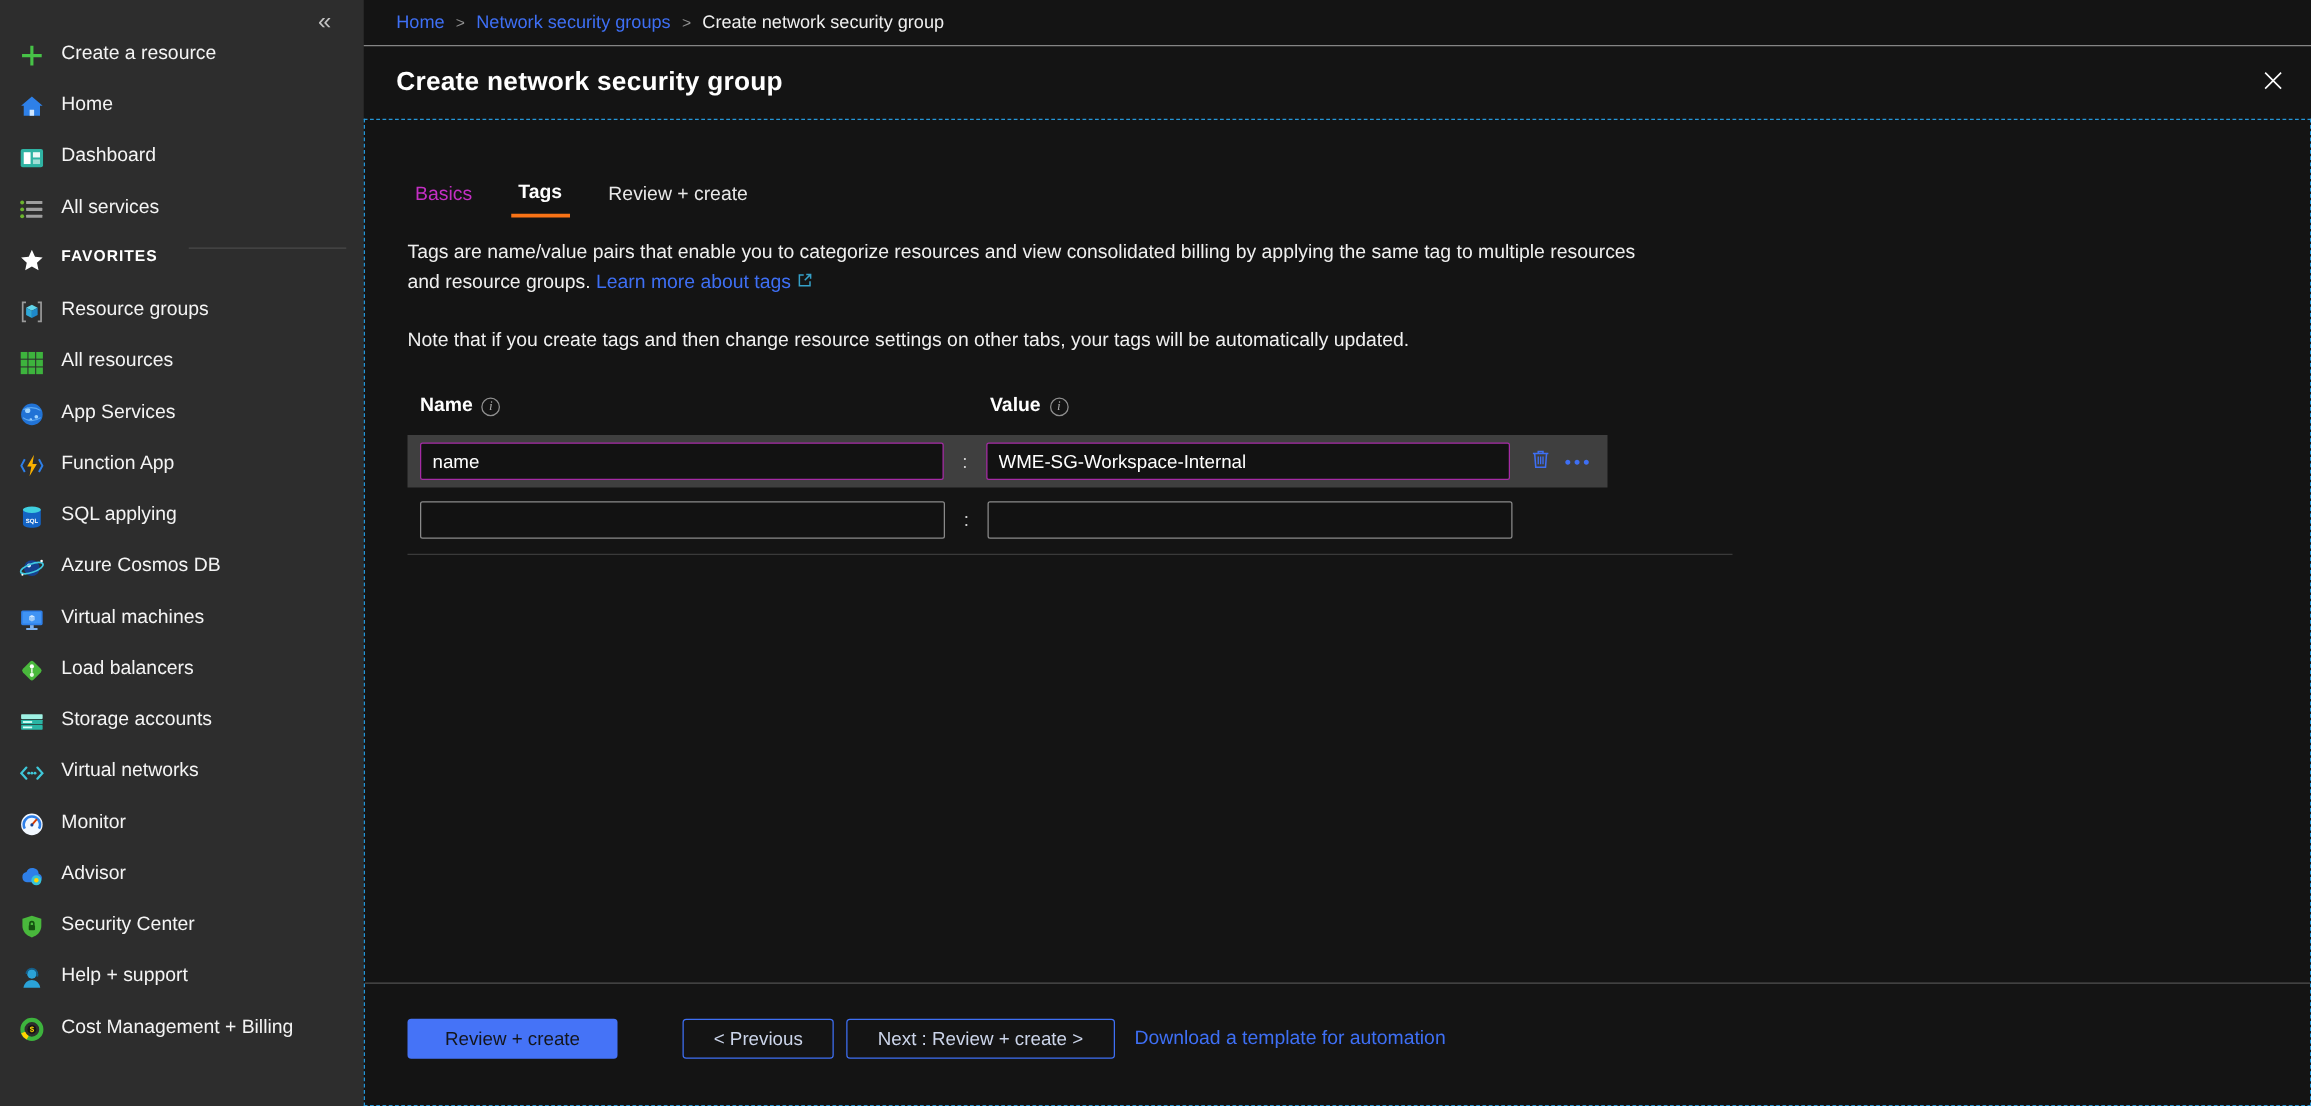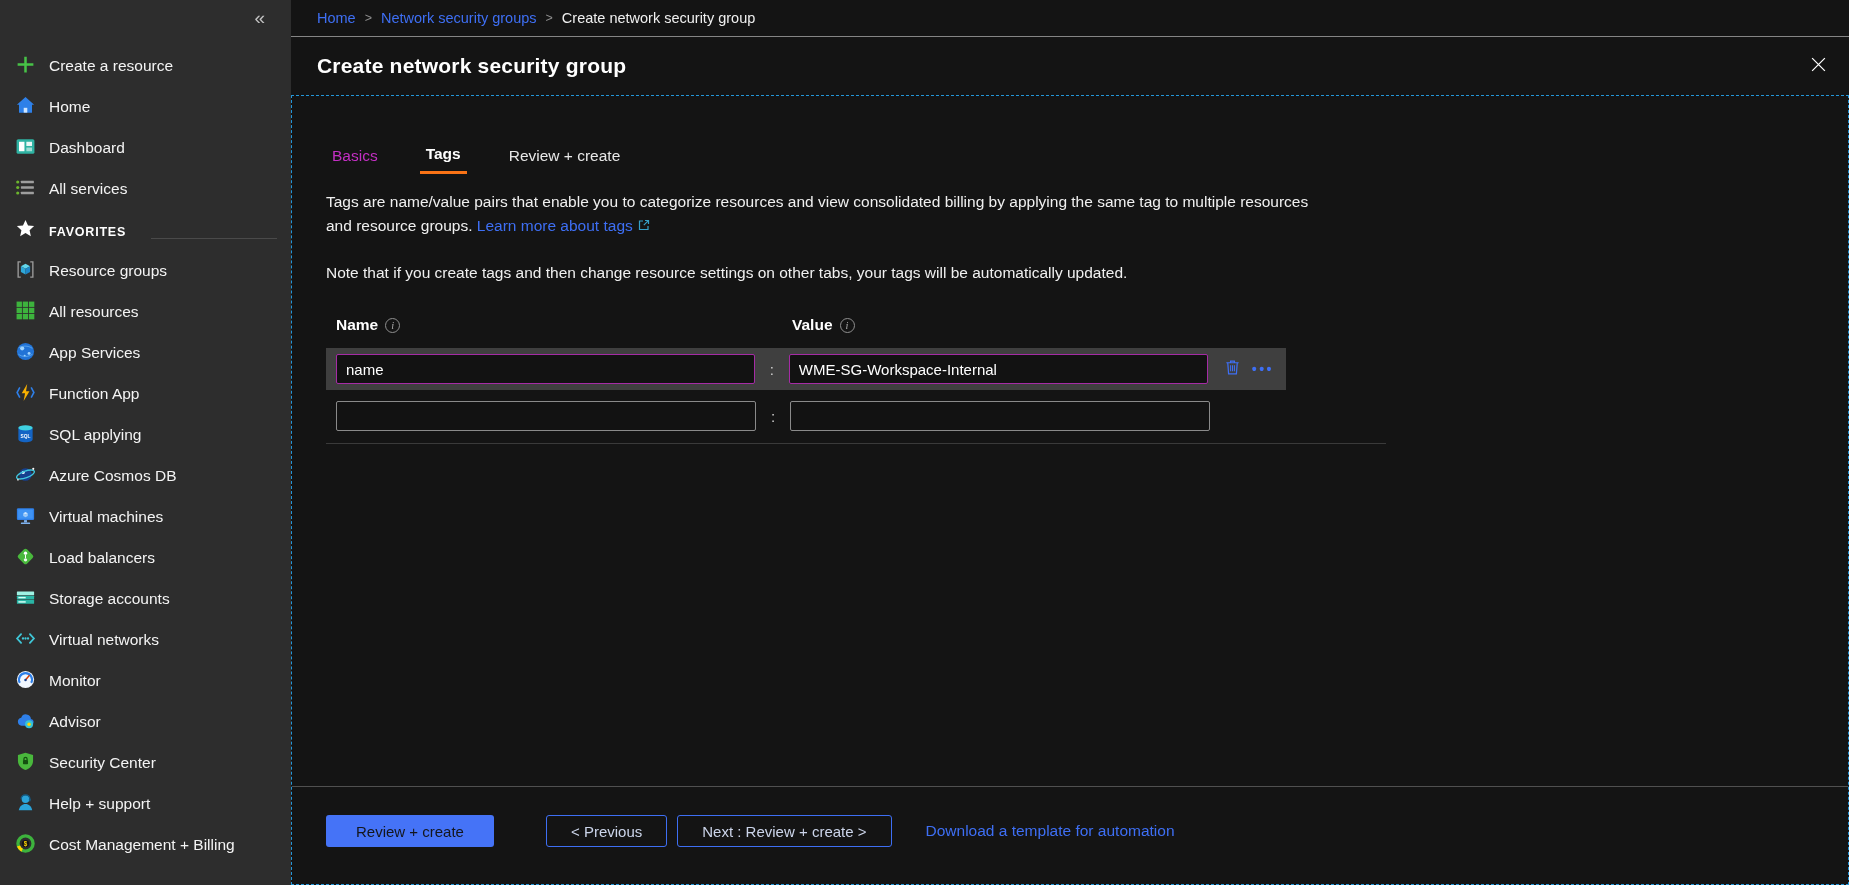--- a/index.html
+++ b/index.html
@@ -4,21 +4,21 @@
 <style>
   html,body{margin:0;padding:0;background:#141414;overflow:hidden;}
   *{box-sizing:border-box;}
   .app{width:1849px;height:885px;display:flex;background:#141414;
        font-family:"Liberation Sans",sans-serif;-webkit-font-smoothing:antialiased;}
 
   
   .sidebar{width:291px;background:#2d2d2d;flex-shrink:0;overflow:hidden;}
   .collapse-row{height:34px;display:flex;justify-content:flex-end;align-items:center;padding-right:20px;}
   .collapse-btn{color:#c2c2c2;font-size:19px;line-height:1;cursor:pointer;background:none;border:none;font-family:inherit;}
-  .side-item{height:41px;display:flex;align-items:flex-end;padding-left:15px;gap:13px;
+  .side-item{height:41px;display:flex;align-items:flex-start;padding-left:15px;gap:13px;
              color:#f4f4f4;font-size:15.5px;cursor:pointer;white-space:nowrap;}
   .side-icon{width:21px;height:21px;display:flex;align-items:center;justify-content:center;flex-shrink:0;}
   .side-icon svg{width:21px;height:21px;display:block;}
   .side-header{cursor:default;}
   .side-header .side-label{font-size:12.5px;font-weight:bold;letter-spacing:.8px;color:#fff;}
   .side-divider{flex:1;height:1px;background:#4a4a4a;margin:0 14px 0 12px;}
 
   
   .main{flex:1;display:flex;flex-direction:column;min-width:0;}
   .breadcrumb-bar{height:37px;display:flex;align-items:center;padding-left:26px;
@@ -28,21 +28,21 @@
   .crumb-sep{color:#8f8f8f;font-size:12.5px;}
 
   .title-bar{height:58px;display:flex;align-items:center;justify-content:space-between;
              padding:0 16px 0 26px;flex-shrink:0;}
   .page-title{color:#fff;font-size:21px;font-weight:600;letter-spacing:.2px;}
   .close-btn{background:none;border:none;cursor:pointer;padding:6px;display:flex;}
 
   .panel{flex:1;border:1px dashed #2496d8;display:flex;flex-direction:column;min-height:0;}
   .panel-body{flex:1;padding:48px 0 0 34px;min-height:0;}
 
-  .tabs{display:flex;gap:36px;font-size:15.5px;}
+  .tabs{display:flex;gap:25px;font-size:15.5px;}
   .tab{padding-bottom:8px;cursor:pointer;background:none;border:none;font-family:inherit;font-size:15.5px;}
   .tab-visited{color:#c42fc4;}
   .tab-active{color:#fff;font-weight:700;border-bottom:3px solid #f97316;}
   .tab-default{color:#e8e8e8;}
 
   .intro{margin-top:16px;max-width:985px;color:#f0f0f0;font-size:15.5px;line-height:1.55;}
   .learn-link{color:#3e6ff4;cursor:pointer;white-space:nowrap;}
   .ext-icon{display:inline-block;vertical-align:-1px;margin-left:4px;}
   .note{margin-top:22px;max-width:1010px;color:#f0f0f0;font-size:15.5px;line-height:1.5;}
 
@@ -67,21 +67,21 @@
   .table-bottom-line{width:1060px;height:1px;background:#3a3a3a;margin-top:6px;}
 
   
   .footer{border-top:1px solid #505050;height:98px;padding:28px 0 0 34px;flex-shrink:0;}
   .footer-row{display:flex;align-items:center;}
   .btn{height:32px;font-size:15px;border-radius:3px;display:inline-flex;align-items:center;
        justify-content:center;cursor:pointer;font-family:inherit;}
   .btn-primary{background:#4573f7;color:#14161c;border:none;padding:0 30px;margin-right:52px;}
   .btn-outline{background:transparent;border:1px solid #3e6ff4;color:#ccd5ea;padding:0 24px;}
   .btn-prev{margin-right:10px;}
-  .btn-next{margin-right:34px;}
+  .btn-next{margin-right:16px;}
   .download-link{color:#3e6ff4;font-size:15.5px;cursor:pointer;text-align:right;}
 </style>
 </head>
 <body>
 
 <div class="app">
 
   <aside class="sidebar">
     <div class="collapse-row">
       <button class="collapse-btn">«</button>

